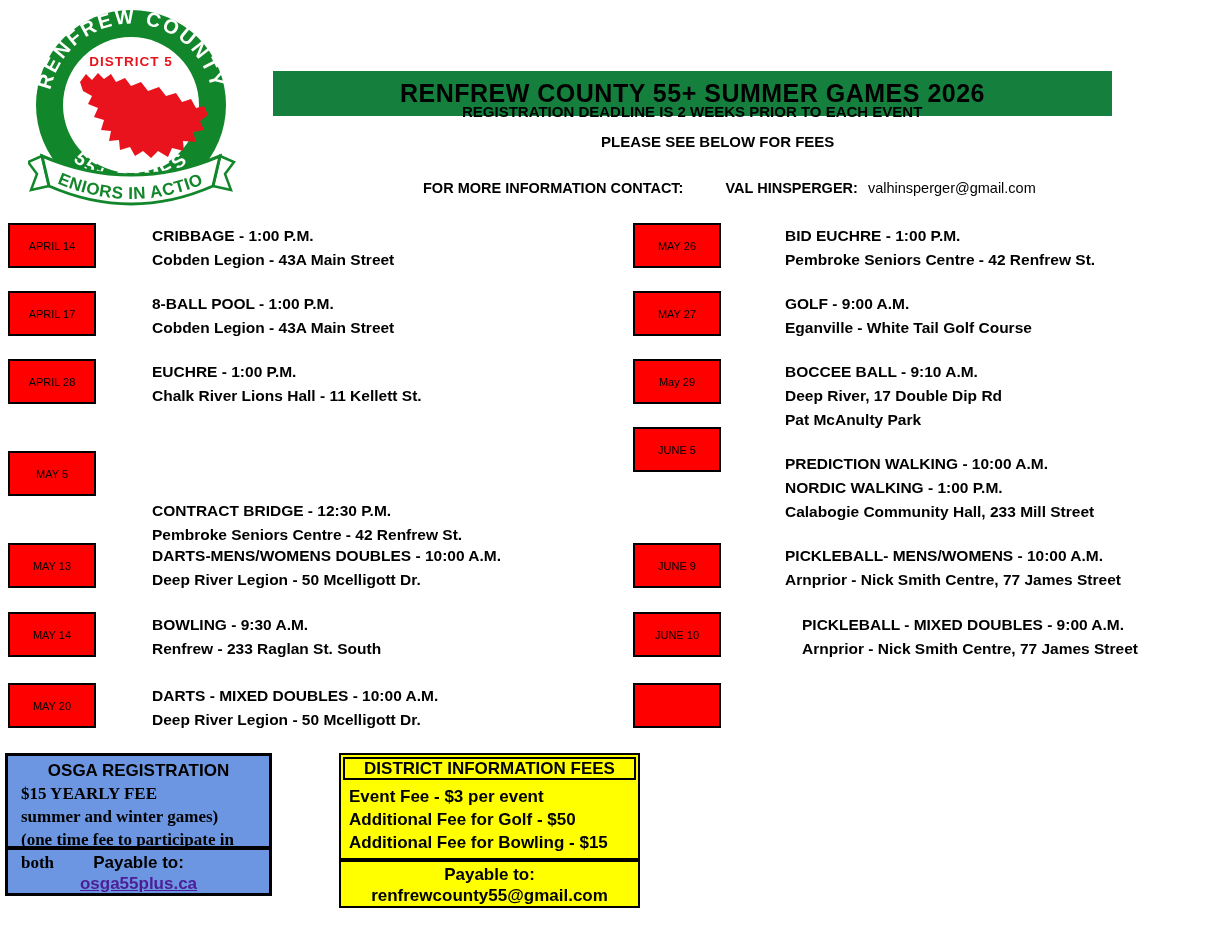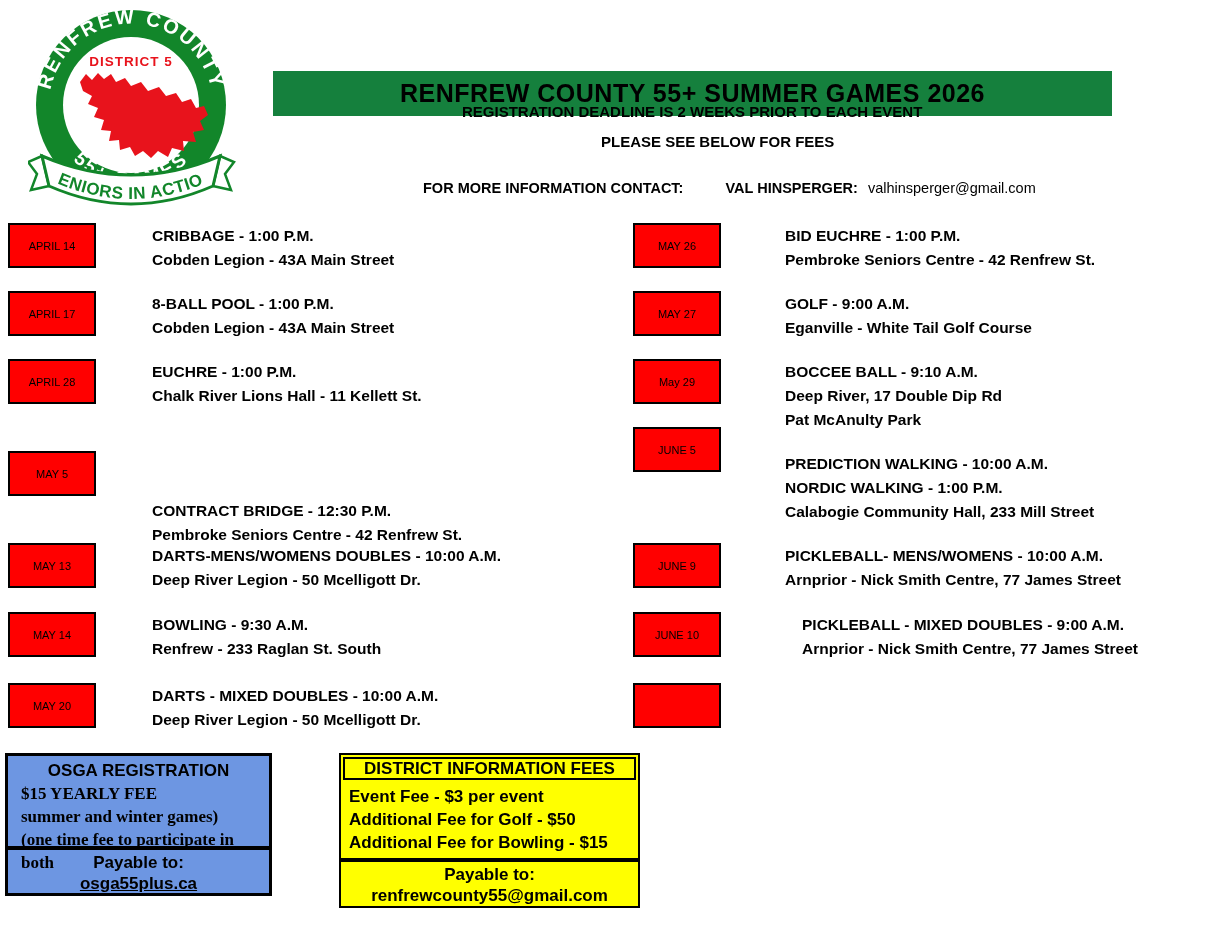--- a/index.html
+++ b/index.html
@@ -25,21 +25,21 @@
     display:flex;align-items:center;justify-content:center;font-size:11px;
   }
   .eventtext{position:absolute;font-size:15.5px;font-weight:bold;line-height:24px;white-space:nowrap;}
   
   .feebox{position:absolute;top:753px;font-size:17px;font-weight:bold;}
   .osga{left:5px;width:261px;border:3px solid #000;background:#6d96e2;}
   .osga .main{height:87px;padding-top:3px;}
   .osga .main .bxtitle{text-align:center;line-height:23px;}
   .osga .main .bxline{padding-left:13px;line-height:23px;font-family:Liberation Serif, serif;}
   .osga .payable{border-top:4px solid #000;height:41px;text-align:center;line-height:21px;padding-top:2px;}
-  .osga a{color:#000000;}
+  .osga a{color:#4c1d95;}
   .district{left:339px;width:297px;border:2px solid #000;background:#ffff00;}
   .district .titlebox{margin:2px;border:2px solid #000;text-align:center;height:19px;line-height:19px;}
   .district .fees{padding:3px 0 4px 8px;}
   .district .fees .bxline{line-height:23px;}
   .district .payable{border-top:4px solid #000;height:42px;text-align:center;line-height:21px;padding-top:2px;}
   
   .logo{position:absolute;left:28px;top:4px;width:220px;height:204px;}
 </style>
 </head>
 <body>

